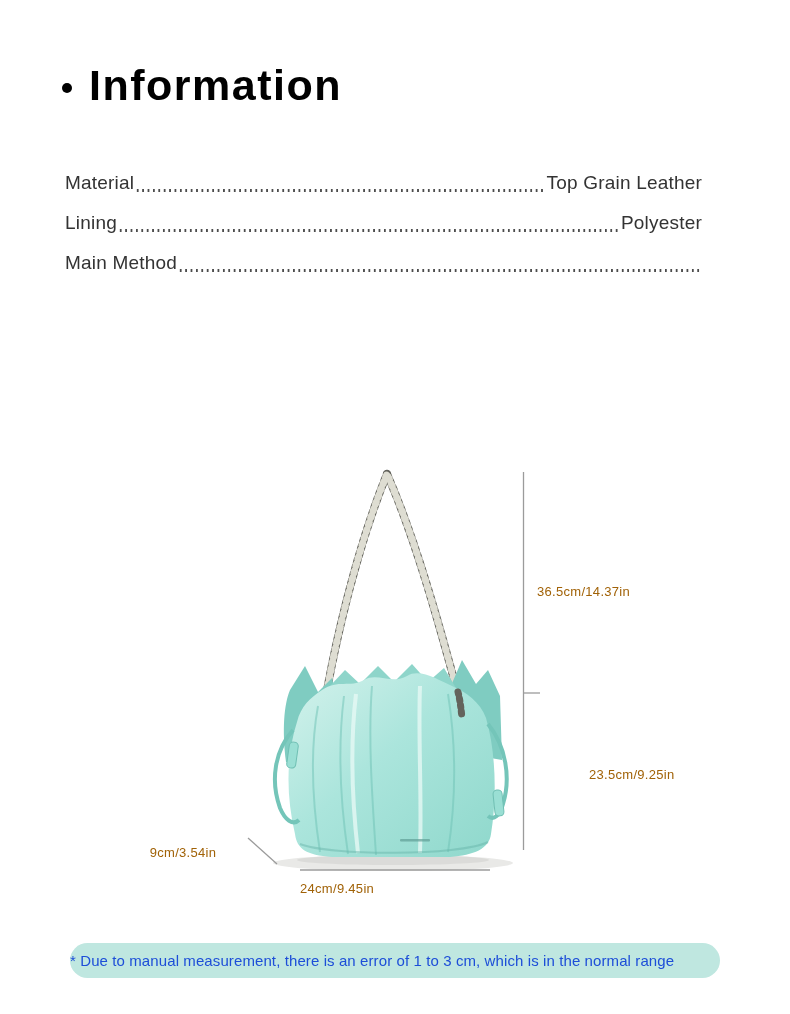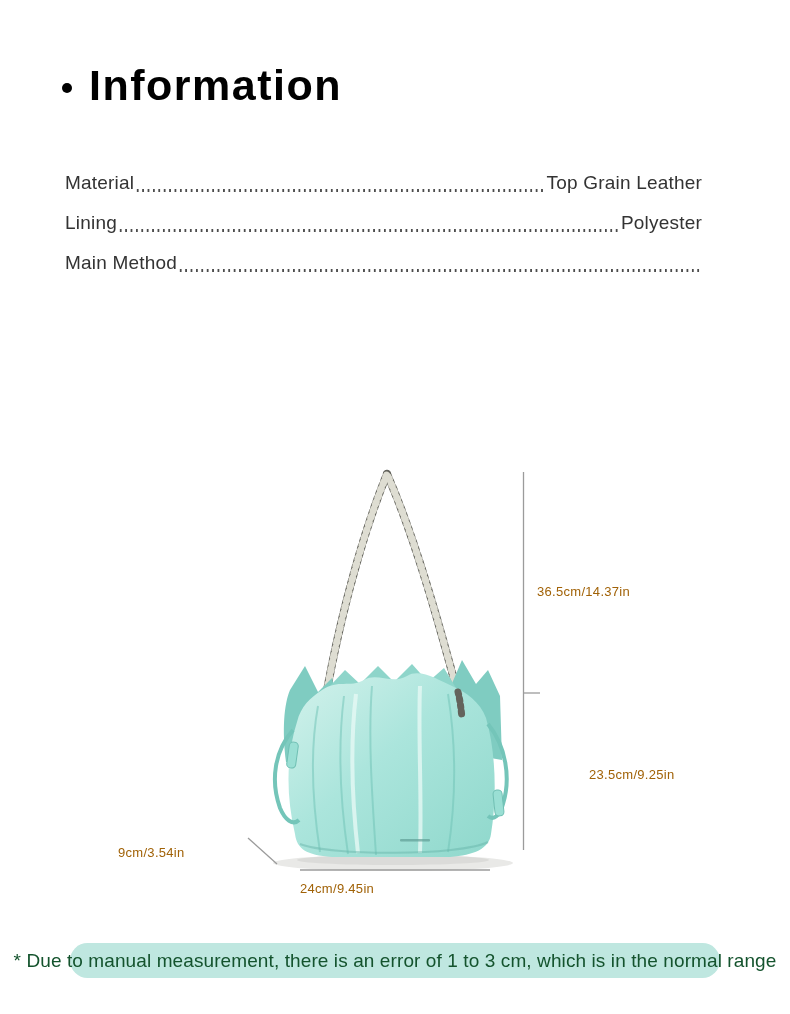--- a/index.html
+++ b/index.html
@@ -43,30 +43,30 @@
 
   
   .figure { position:absolute; top:460px; left:0; width:790px; height:475px; }
   .figure svg { position:absolute; top:0; left:0; }
   .dim-label {
     position:absolute; font-size:13px; color:#a16207;
     letter-spacing:0.3px; white-space:nowrap;
   }
   .dim-strap  { left:537px; top:124px; }
   .dim-height { left:546px; top:307px;margin-left:43px; }
-  .dim-depth  { left:118px; top:385px; width:130px; text-align:left; }
+  .dim-depth  { left:118px; top:385px; width:130px; text-align:center; }
   .dim-width  { left:300px; top:421px; width:190px; text-align:left; }
 
   
   .footnote {
     position:absolute; top:943px; left:70px;
     width:650px; height:35px; border-radius:17.5px;
     background:#bfe7e0;
-    display:flex; align-items:center; justify-content:center;
-    font-size:19px; color:#14532d; letter-spacing:0.1px;
+    display:flex; align-items:center; justify-content:flex-start;
+    font-size:15px; color:#1d4ed8; letter-spacing:0.1px;
     white-space:nowrap;
   }
 </style>
 </head>
 <body>
 
 <div class="page">
 
   <div class="header">
     <div class="bullet"></div>

